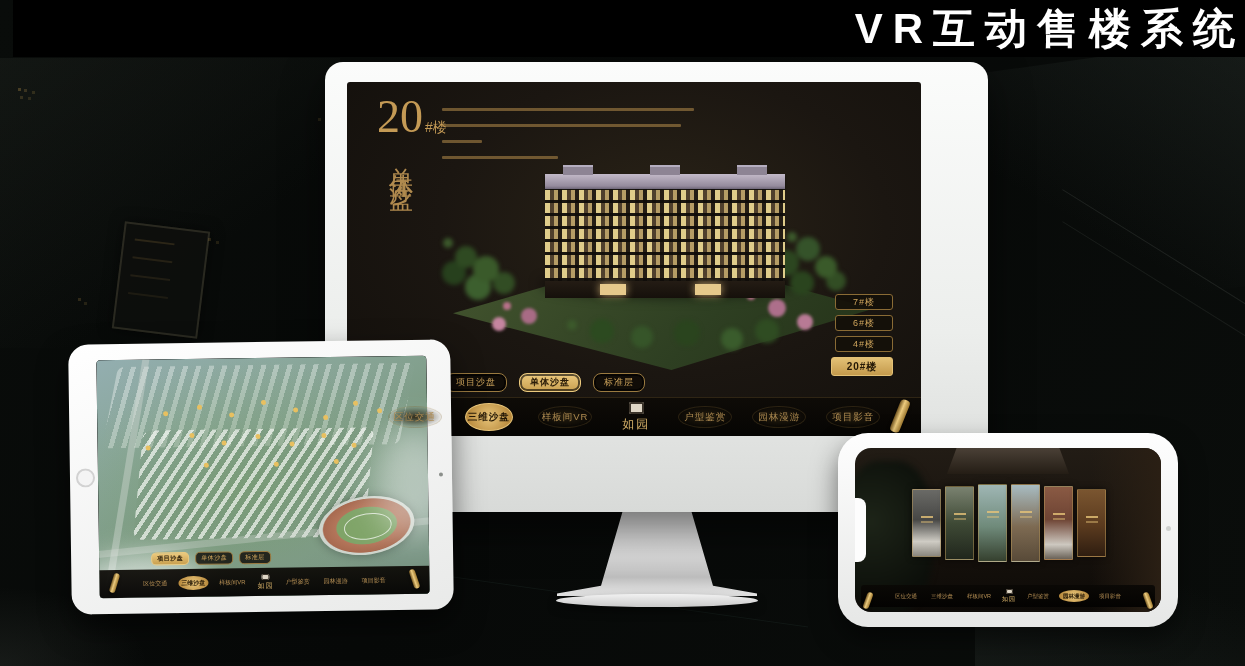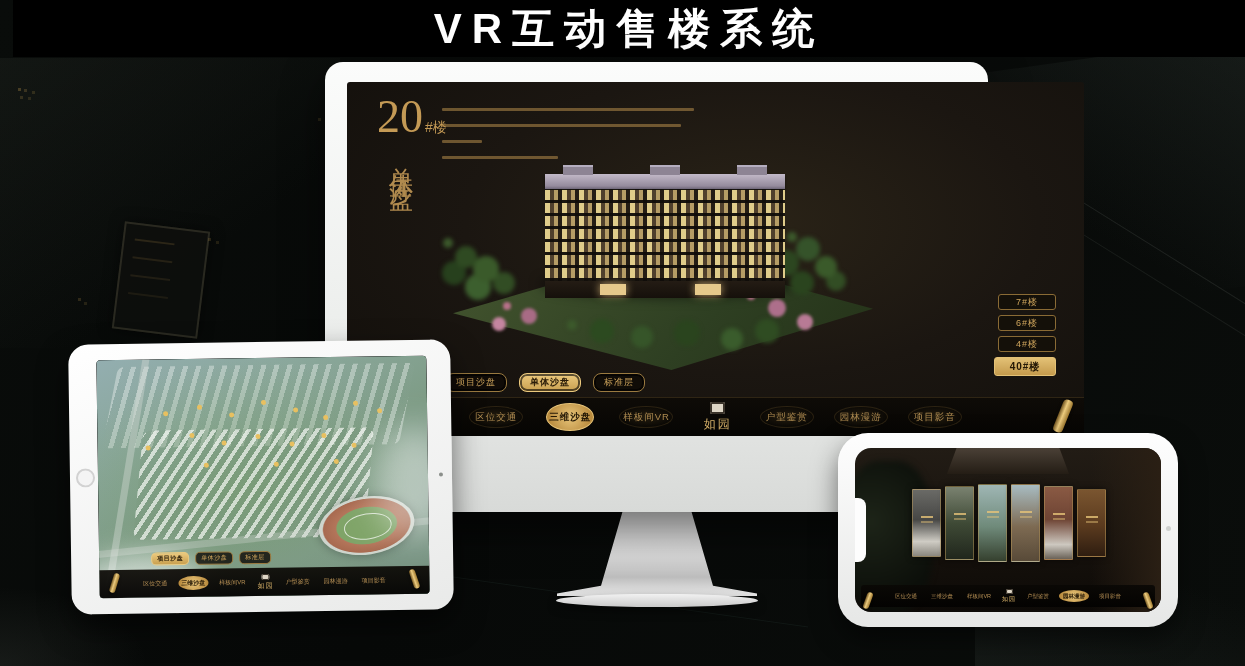--- a/index.html
+++ b/index.html
@@ -15,28 +15,28 @@
   .bgFrame{position:absolute;left:118px;top:226px;width:82px;height:104px;transform:rotate(7deg);border:2px solid rgba(120,110,85,.28);background:rgba(14,16,13,.78);box-shadow:0 0 14px rgba(0,0,0,.5);}
   .bgFrame::after{content:"";position:absolute;left:10px;top:14px;width:40px;height:2px;background:rgba(190,150,80,.18);box-shadow:0 18px 0 rgba(190,150,80,.14),0 36px 0 rgba(190,150,80,.12),0 54px 0 rgba(190,150,80,.10);}
   .bgL1{position:absolute;right:-30px;top:250px;width:230px;height:1px;background:rgba(210,220,210,.10);transform:rotate(32deg);}
   .bgL2{position:absolute;right:-30px;top:282px;width:230px;height:1px;background:rgba(210,220,210,.08);transform:rotate(32deg);}
   .bgL3{position:absolute;left:170px;top:565px;width:280px;height:1px;background:rgba(120,170,150,.10);transform:rotate(-16deg);}
   .bgL4{position:absolute;left:430px;top:600px;width:380px;height:1px;background:rgba(120,170,150,.08);transform:rotate(8deg);}
   .bgDots{position:absolute;left:18px;top:88px;width:3px;height:3px;background:rgba(200,160,80,.30);
     box-shadow:6px 1px 0 rgba(200,160,80,.22),14px 3px 0 rgba(200,160,80,.18),2px 8px 0 rgba(200,160,80,.20),10px 9px 0 rgba(200,160,80,.16),300px 30px 0 rgba(200,160,80,.16),308px 33px 0 rgba(200,160,80,.12),190px 150px 0 rgba(200,160,80,.18),198px 153px 0 rgba(200,160,80,.14),60px 210px 0 rgba(200,160,80,.20),66px 214px 0 rgba(200,160,80,.15),150px 520px 0 rgba(200,160,80,.14),158px 523px 0 rgba(200,160,80,.12);}
 
   
-  .titlebar{position:absolute;top:0;left:13px;right:0;height:57px;background:#000;display:flex;align-items:center;justify-content:center;}
+  .titlebar{position:absolute;top:0;left:13px;right:0;height:57px;background:#000;display:flex;align-items:center;justify-content:flex-end;}
   .title{color:#fff;font-size:42px;font-weight:bold;letter-spacing:10px;line-height:1;}
 
   
   .monitor{position:absolute;left:325px;top:62px;width:663px;height:450px;border-radius:18px;
     background:linear-gradient(180deg,#fbfcfb 0%,#eceeec 60%,#d8dad8 100%);box-shadow:0 18px 40px rgba(0,0,0,.55);}
-  .screen{position:absolute;left:22px;top:20px;width:737px;height:354px;border-radius:3px;overflow:hidden;
-    background:radial-gradient(ellipse at 55% 40%,#2a2317 0%,#1b1611 50%,#120f0b 100%);}
+  .screen{position:absolute;left:22px;top:20px;width:546px;height:354px;border-radius:3px;overflow:hidden;
+    background:radial-gradient(ellipse at 55% 40%,#2a2317 0%,#1b1611 50%,#120f0b 100%);padding-left:28px;}
   .stand{position:absolute;left:557px;top:510px;width:200px;height:86px;
     clip-path:polygon(33% 0,67% 0,78% 88%,100% 97%,100% 100%,0 100%,0 97%,22% 88%);
     background:linear-gradient(180deg,#efefef 0%,#d9d9d9 55%,#bdbdbd 78%,#e9e9e9 100%);}
   .base{position:absolute;left:556px;top:594px;width:202px;height:13px;border-radius:50%;
     background:linear-gradient(180deg,#f2f2f2,#c9c9c9);box-shadow:0 4px 10px rgba(0,0,0,.5);}
 
   
   .headline{position:absolute;left:30px;top:12px;width:70px;color:#c49a55;}
   .headline .num{font-family:"Liberation Serif","DejaVu Serif",serif;font-size:46px;line-height:1;}
   .headline .suffix{font-size:14px;margin-left:2px;}
@@ -210,21 +210,21 @@
             <span class="door dr"></span>
           </div>
         </div>
         <div class="trees t-front"></div>
       </div>
 
       <div class="floors">
         <div class="floor-btn">7#楼</div>
         <div class="floor-btn">6#楼</div>
         <div class="floor-btn">4#楼</div>
-        <div class="floor-btn active">40#楼</div>
+        <div class="floor-btn active">20#楼</div>
       </div>
 
       <div class="tabs">
         <div class="tab">项目沙盘</div>
         <div class="tab active">单体沙盘</div>
         <div class="tab">标准层</div>
       </div>
 
       <div class="navbar">
         <span class="nav-item">区位交通</span>

